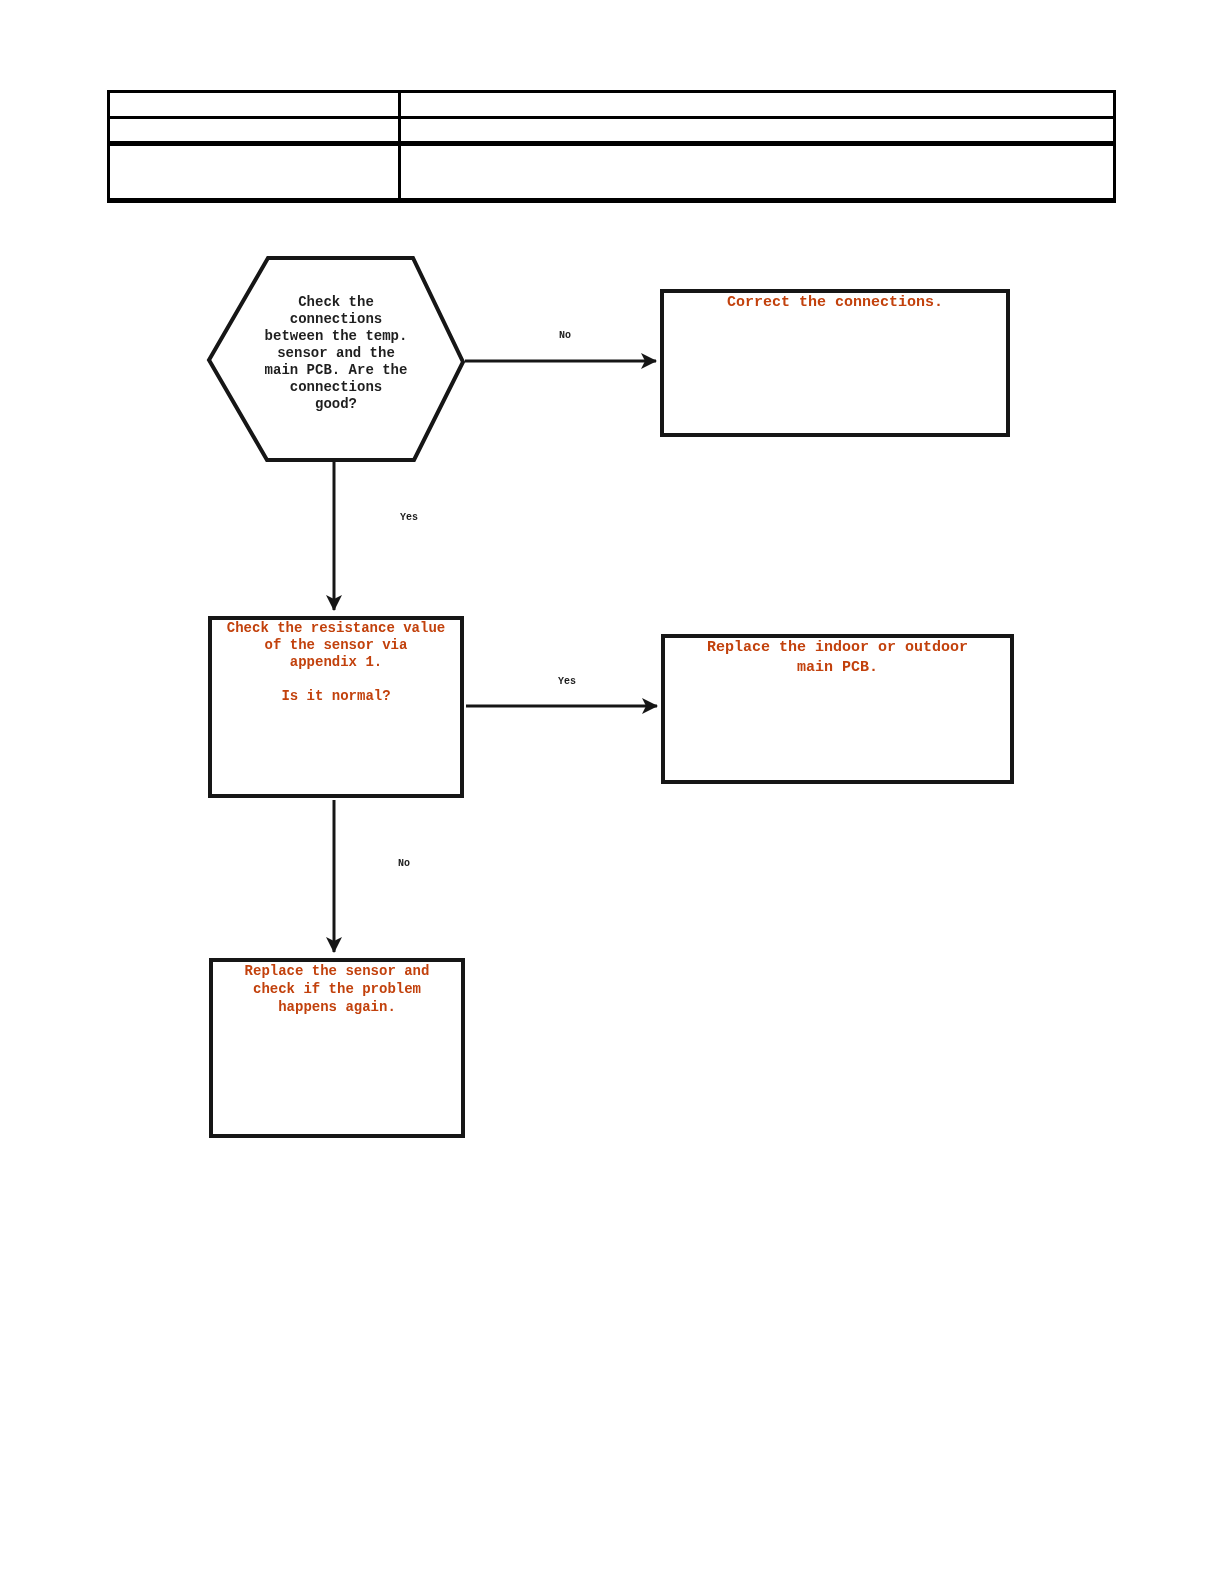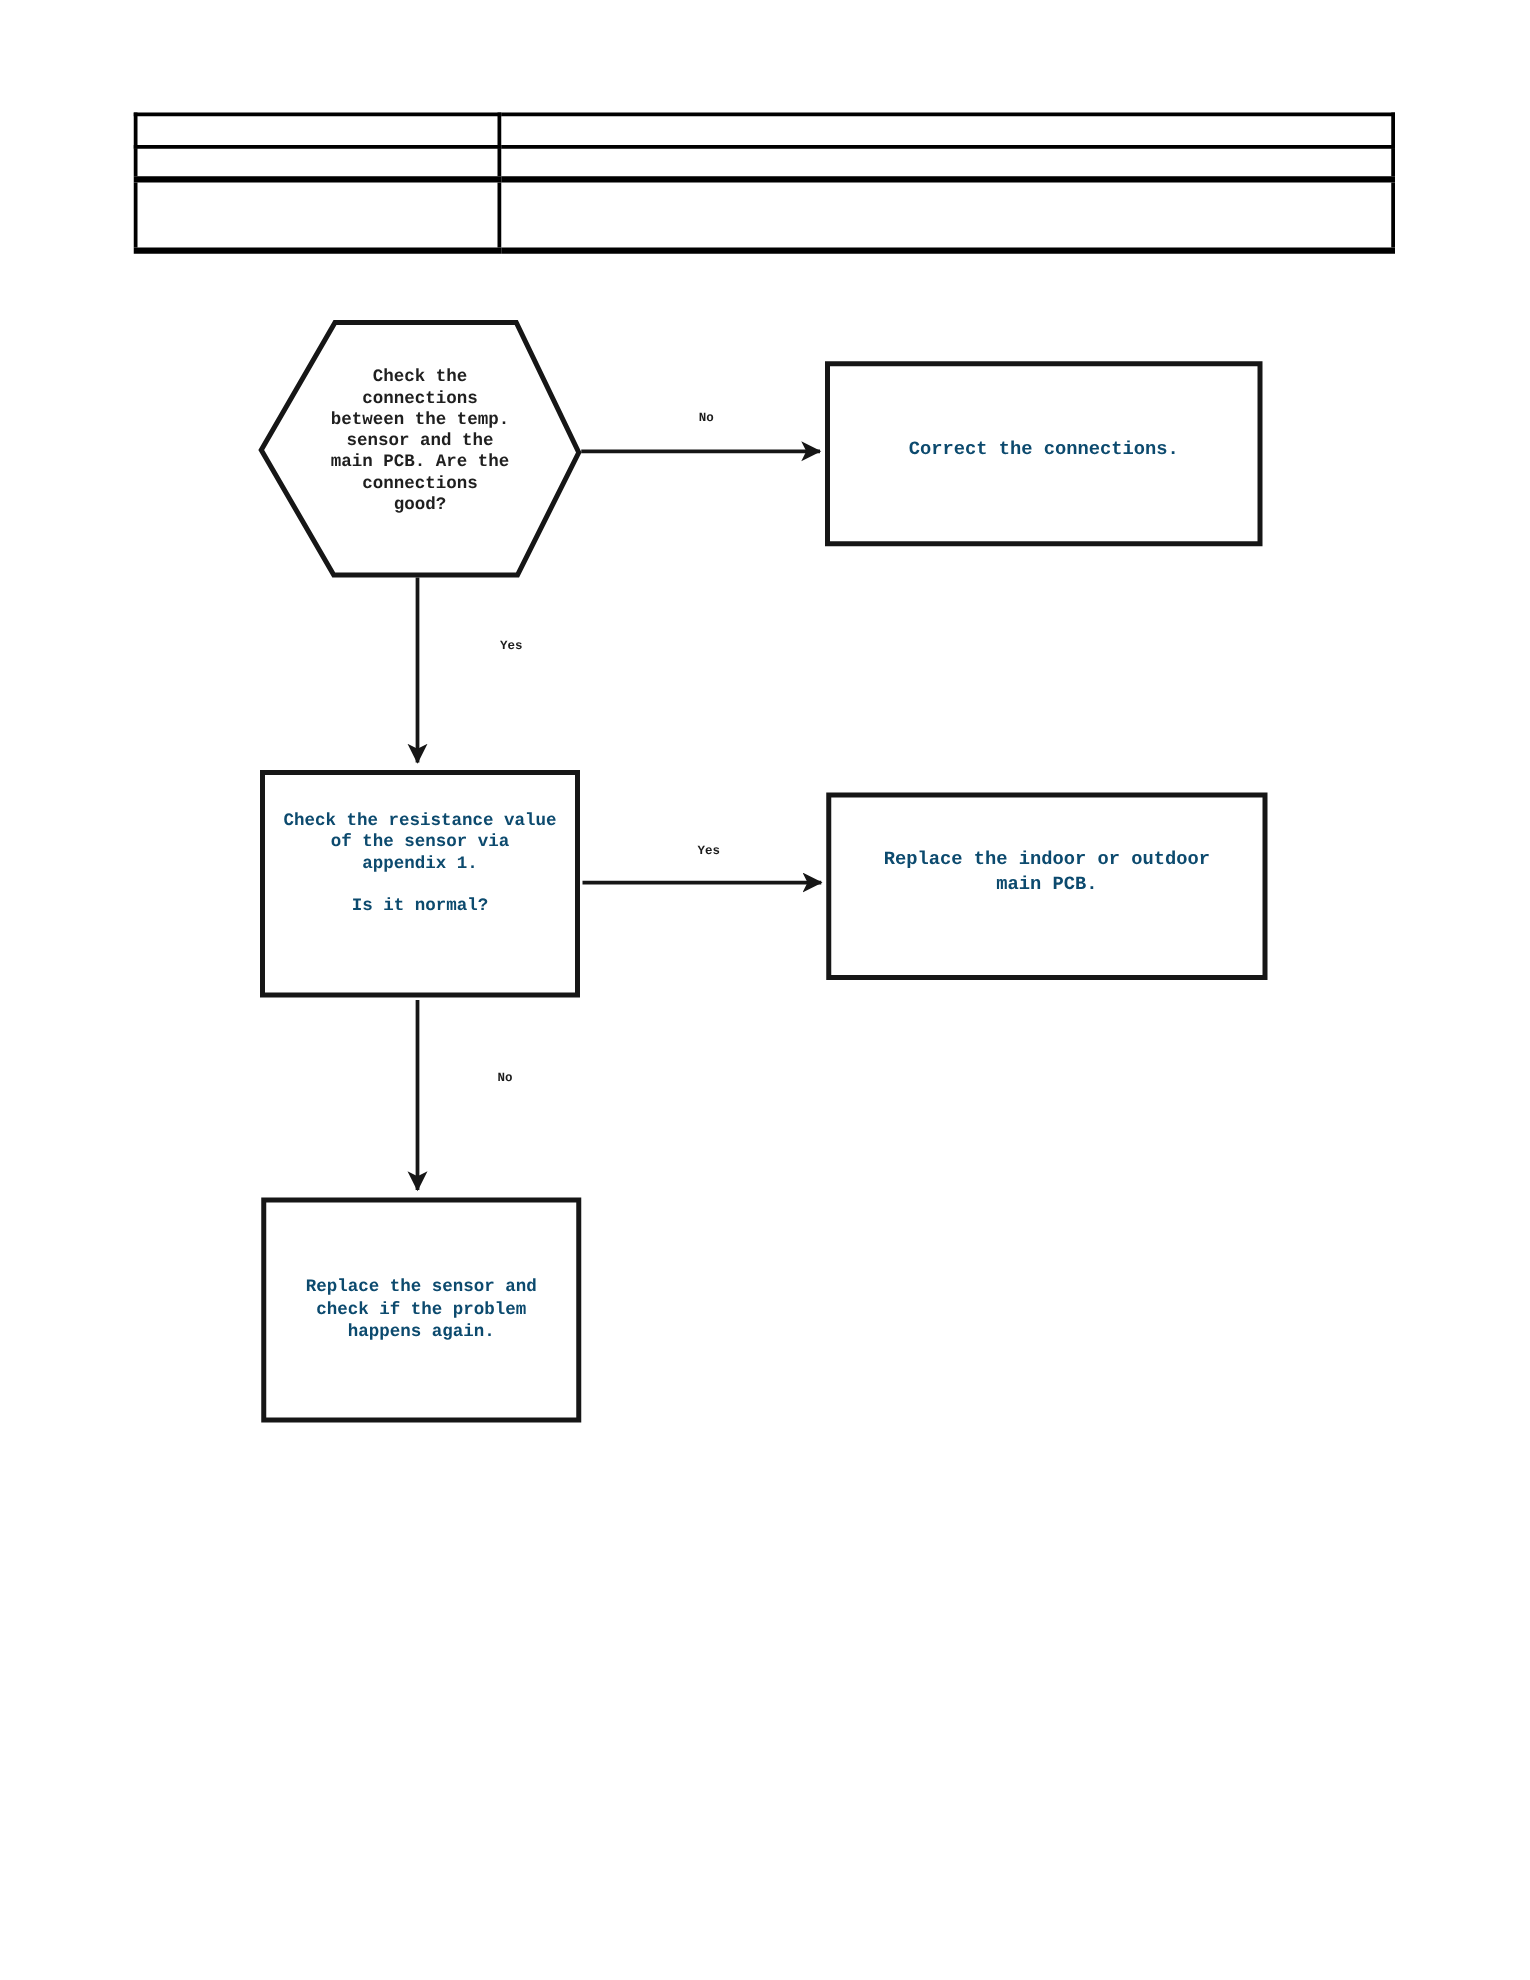--- a/index.html
+++ b/index.html
@@ -42,25 +42,25 @@
     top: 0;
   }
 
   
   .rect-node {
     position: absolute;
     box-sizing: border-box;
     background: #ffffff;
     border: 4px solid #161616;
     display: flex;
-    align-items: center;
+    align-items: flex-start;
     justify-content: center;
     text-align: center;
     font-weight: bold;
-    color: #0c4a6e;
+    color: #c2410c;
     white-space: pre-line;
   }
   .node-correct {
     left: 660px; top: 289px; width: 350px; height: 148px;
     font-size: 15px; line-height: 19px; padding-bottom: 8px;
   }
   .node-resistance {
     left: 208px; top: 616px; width: 256px; height: 182px;
     font-size: 14px; line-height: 17px; padding-bottom: 32px;
   }

